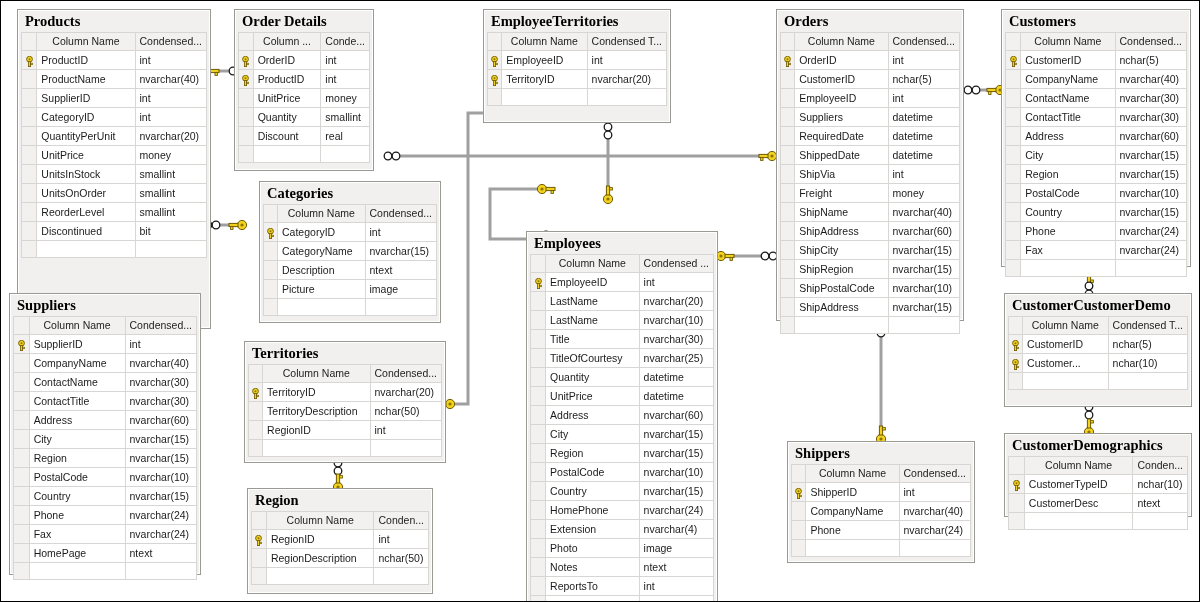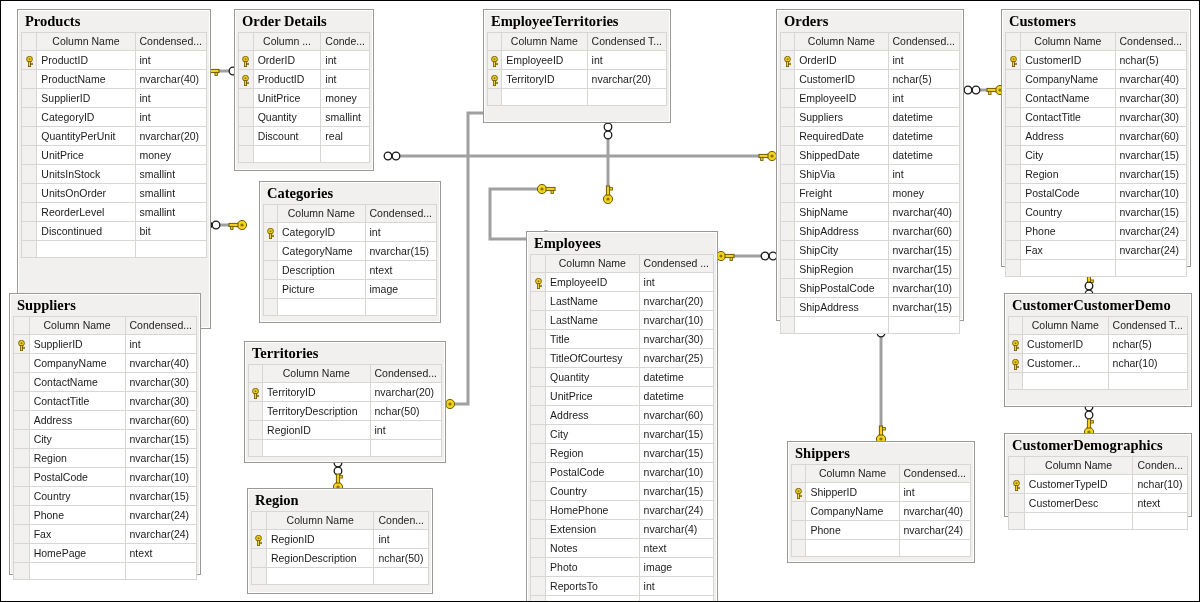--- a/index.html
+++ b/index.html
@@ -647,30 +647,30 @@
               <td class="cn">HomePhone</td>
               <td class="ct">nvarchar(24)</td>
             </tr>
             <tr>
               <td class="gutter"></td>
               <td class="cn">Extension</td>
               <td class="ct">nvarchar(4)</td>
             </tr>
             <tr>
               <td class="gutter"></td>
+              <td class="cn">Photo</td>
+              <td class="ct">image</td>
+            </tr>
+            <tr>
+              <td class="gutter"></td>
               <td class="cn">Notes</td>
               <td class="ct">ntext</td>
             </tr>
             <tr>
               <td class="gutter"></td>
-              <td class="cn">Photo</td>
-              <td class="ct">image</td>
-            </tr>
-            <tr>
-              <td class="gutter"></td>
               <td class="cn">ReportsTo</td>
               <td class="ct">int</td>
             </tr>
             <tr>
               <td class="gutter"></td>
               <td class="cn">PhotoPath</td>
               <td class="ct">nvarchar(255)</td>
             </tr>
             <tr class="empty">
               <td class="gutter"></td>

